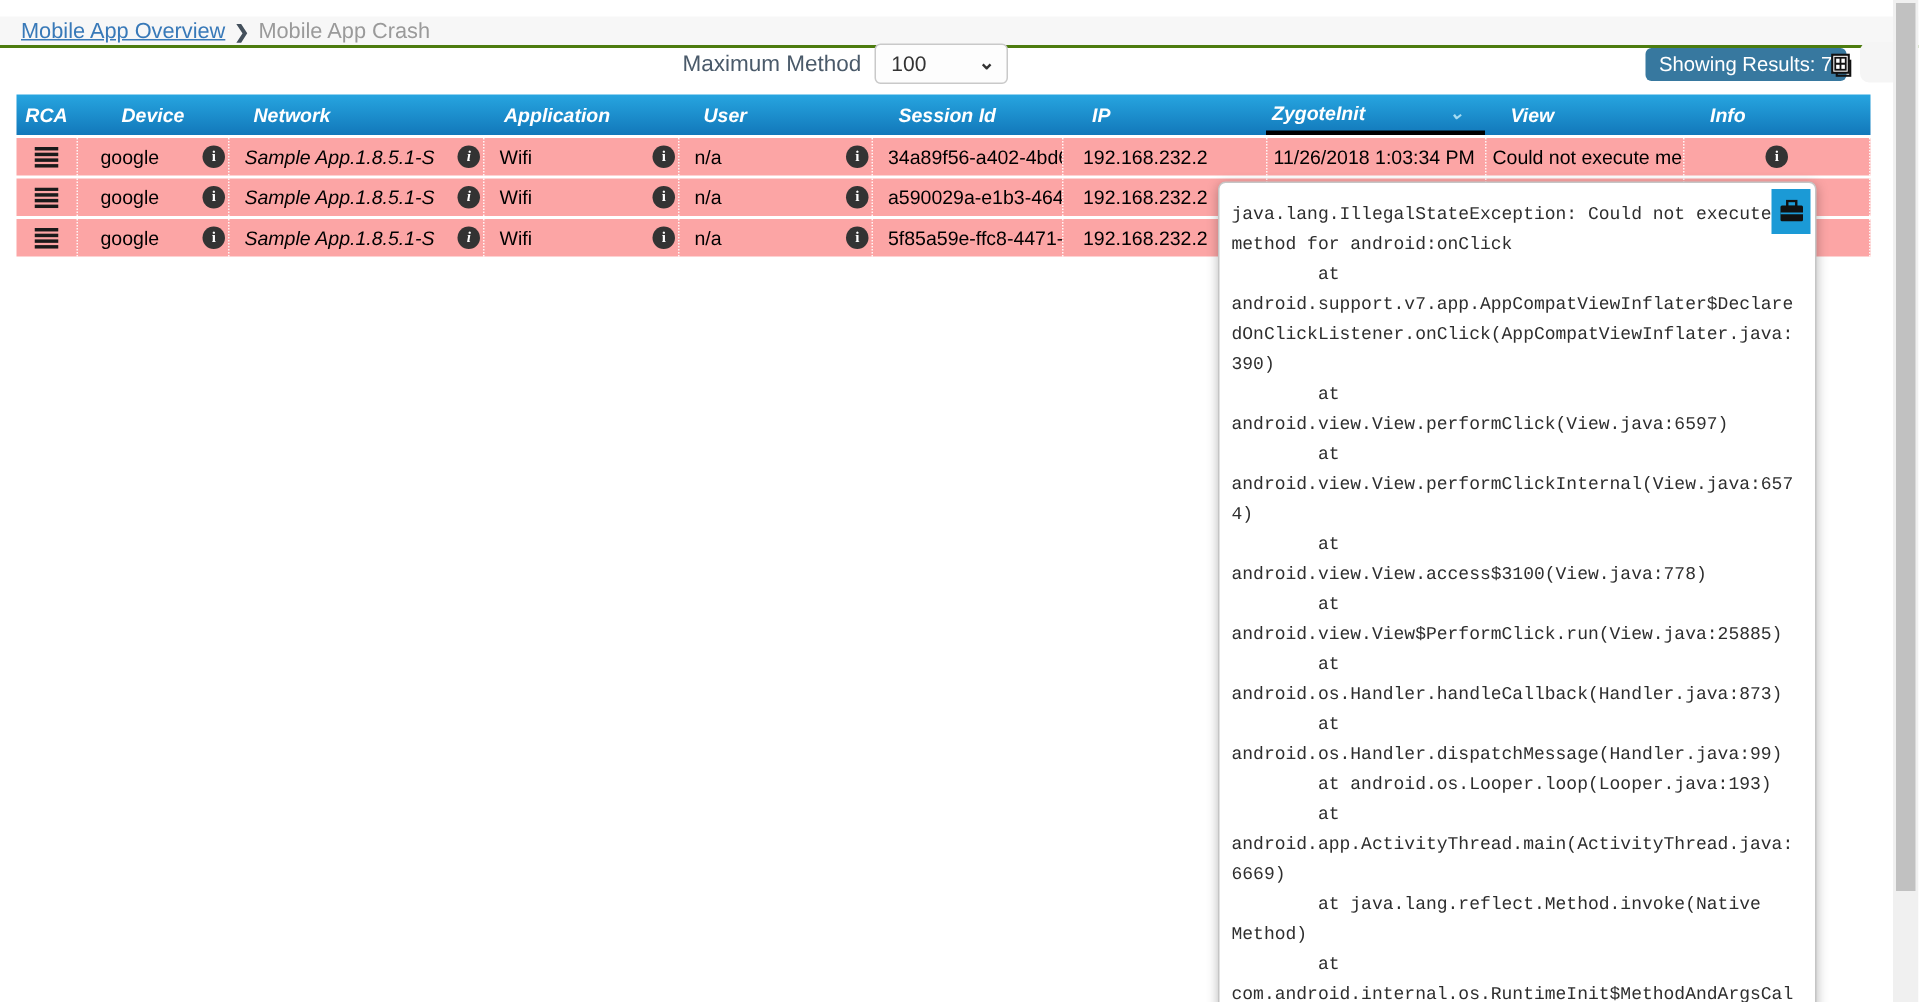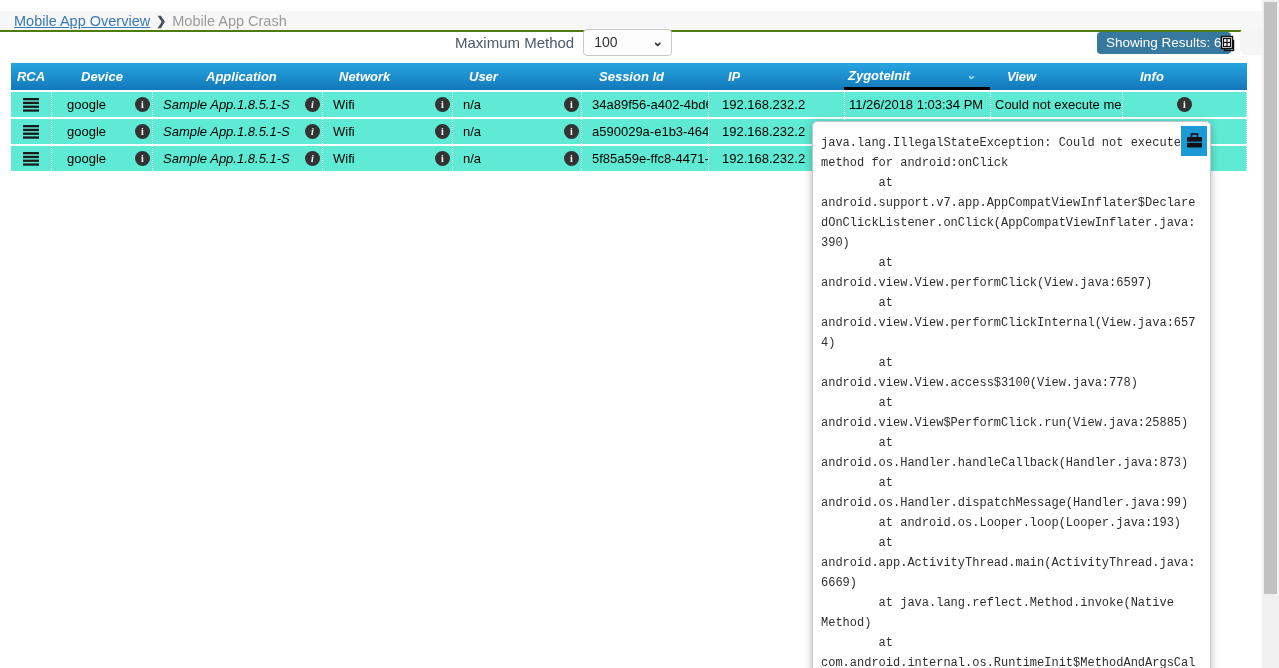--- a/index.html
+++ b/index.html
@@ -27,21 +27,21 @@
     font-size:13.5px; padding:3px 9px 4px 9px; border-radius:4px; }
   .export-btn { position:absolute; left:1218px; top:34px; width:20px; height:20px; cursor:pointer; }
   .corner-tab { position:absolute; right:17px; top:28px; width:22px; height:27px;
     background:#f5f5f5; border-radius:6px 0 0 6px; }
 
   
   .grid { position:absolute; left:11px; top:63px; width:1236px; }
   .hrow { display:flex; height:27px; background:linear-gradient(180deg,#27a5e0 0%,#1278ba 100%);
     color:#fff; font-weight:bold; font-size:13px; }
   .hcell { display:flex; align-items:center; height:100%;font-style:italic; }
-  .drow { display:flex; height:25px; background:#5eead4; margin-top:2px; font-size:13px; color:#000;align-items:flex-end; }
+  .drow { display:flex; height:25px; background:#fca5a5; margin-top:2px; font-size:13px; color:#000;align-items:flex-end; }
   .dcell { display:flex; align-items:center; height:100%; overflow:hidden; white-space:nowrap; }
   .drow .dcell + .dcell { border-left:1px dotted rgba(255,255,255,0.9); }
   .drow .dcell:last-child { border-right:1px dotted rgba(255,255,255,0.9); }
 
   .c0{width:40px; justify-content:center;}
   .c1{width:101px;} .c2{width:170px;} .c3{width:130px;} .c4{width:129px;}
   .c5{width:127px;} .c6{width:136px;} .c7{width:146px;} .c8{width:132px;}
   .c9{width:125px;}
   .hrow .c1{padding-left:30px;} .hrow .c2{padding-left:54px;} .hrow .c3{padding-left:17px;}
   .hrow .c4{padding-left:17px;} .hrow .c5{padding-left:18px;} .hrow .c6{padding-left:20px;}
@@ -83,40 +83,40 @@
 </div>
 
 <div class="max-results">
   <span class="lbl">Maximum Method</span>
   <div class="fake-select">
     <span>100</span>
     <span class="chev">⌄</span>
   </div>
 </div>
 
-<div class="results-badge">Showing Results: 6</div>
+<div class="results-badge">Showing Results: 7</div>
 
 <div class="export-btn">
   <svg width="20" height="20" viewBox="0 0 20 20">
     <rect x="6.5" y="6.5" width="9" height="10" fill="none" stroke="#111" stroke-width="1.4"></rect>
     <rect x="3.5" y="2.5" width="11" height="12" fill="#fff" stroke="#111" stroke-width="1.4"></rect>
     <rect x="5.5" y="4.5" width="7" height="8" fill="none" stroke="#111" stroke-width="1.2"></rect>
     <line x1="5.5" y1="8.5" x2="12.5" y2="8.5" stroke="#111" stroke-width="1.2"></line>
     <line x1="9" y1="4.5" x2="9" y2="12.5" stroke="#111" stroke-width="1.2"></line>
   </svg>
 </div>
 
 <div class="corner-tab"></div>
 
 <div class="grid">
   <div class="hrow">
     <div class="hcell c0">RCA</div>
     <div class="hcell c1">Device</div>
+    <div class="hcell c3">Network</div>
     <div class="hcell c2">Application</div>
-    <div class="hcell c3">Network</div>
     <div class="hcell c4">User</div>
     <div class="hcell c5">Session Id</div>
     <div class="hcell c6">IP</div>
     <div class="hcell c7">
       <span>ZygoteInit</span>
       <span class="sort-chev">⌄</span>
     </div>
     <div class="hcell c8">View</div>
     <div class="hcell c9">Info</div>
   </div>

